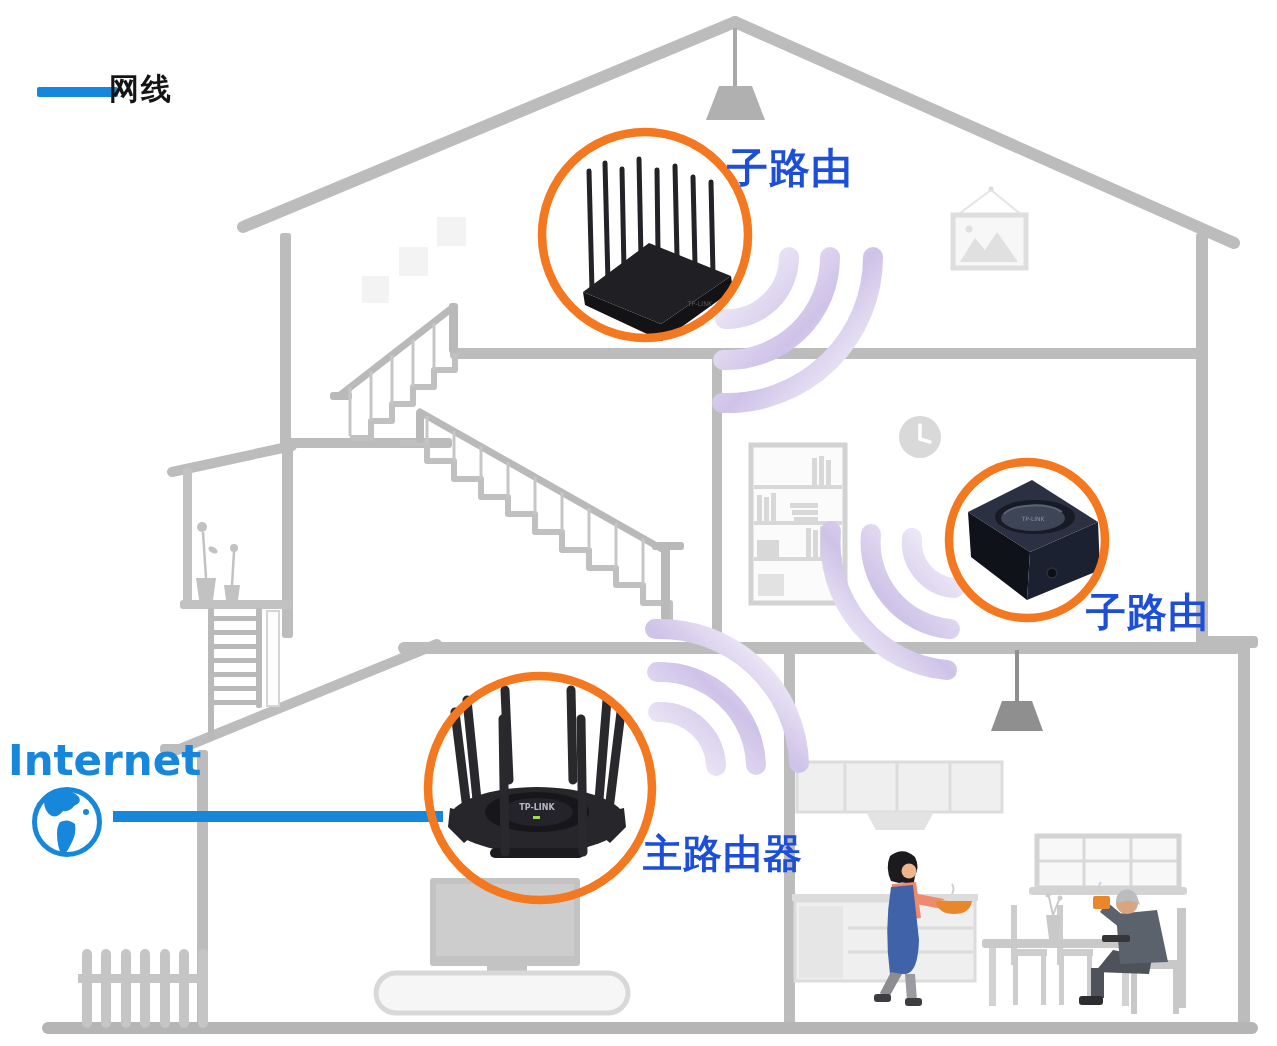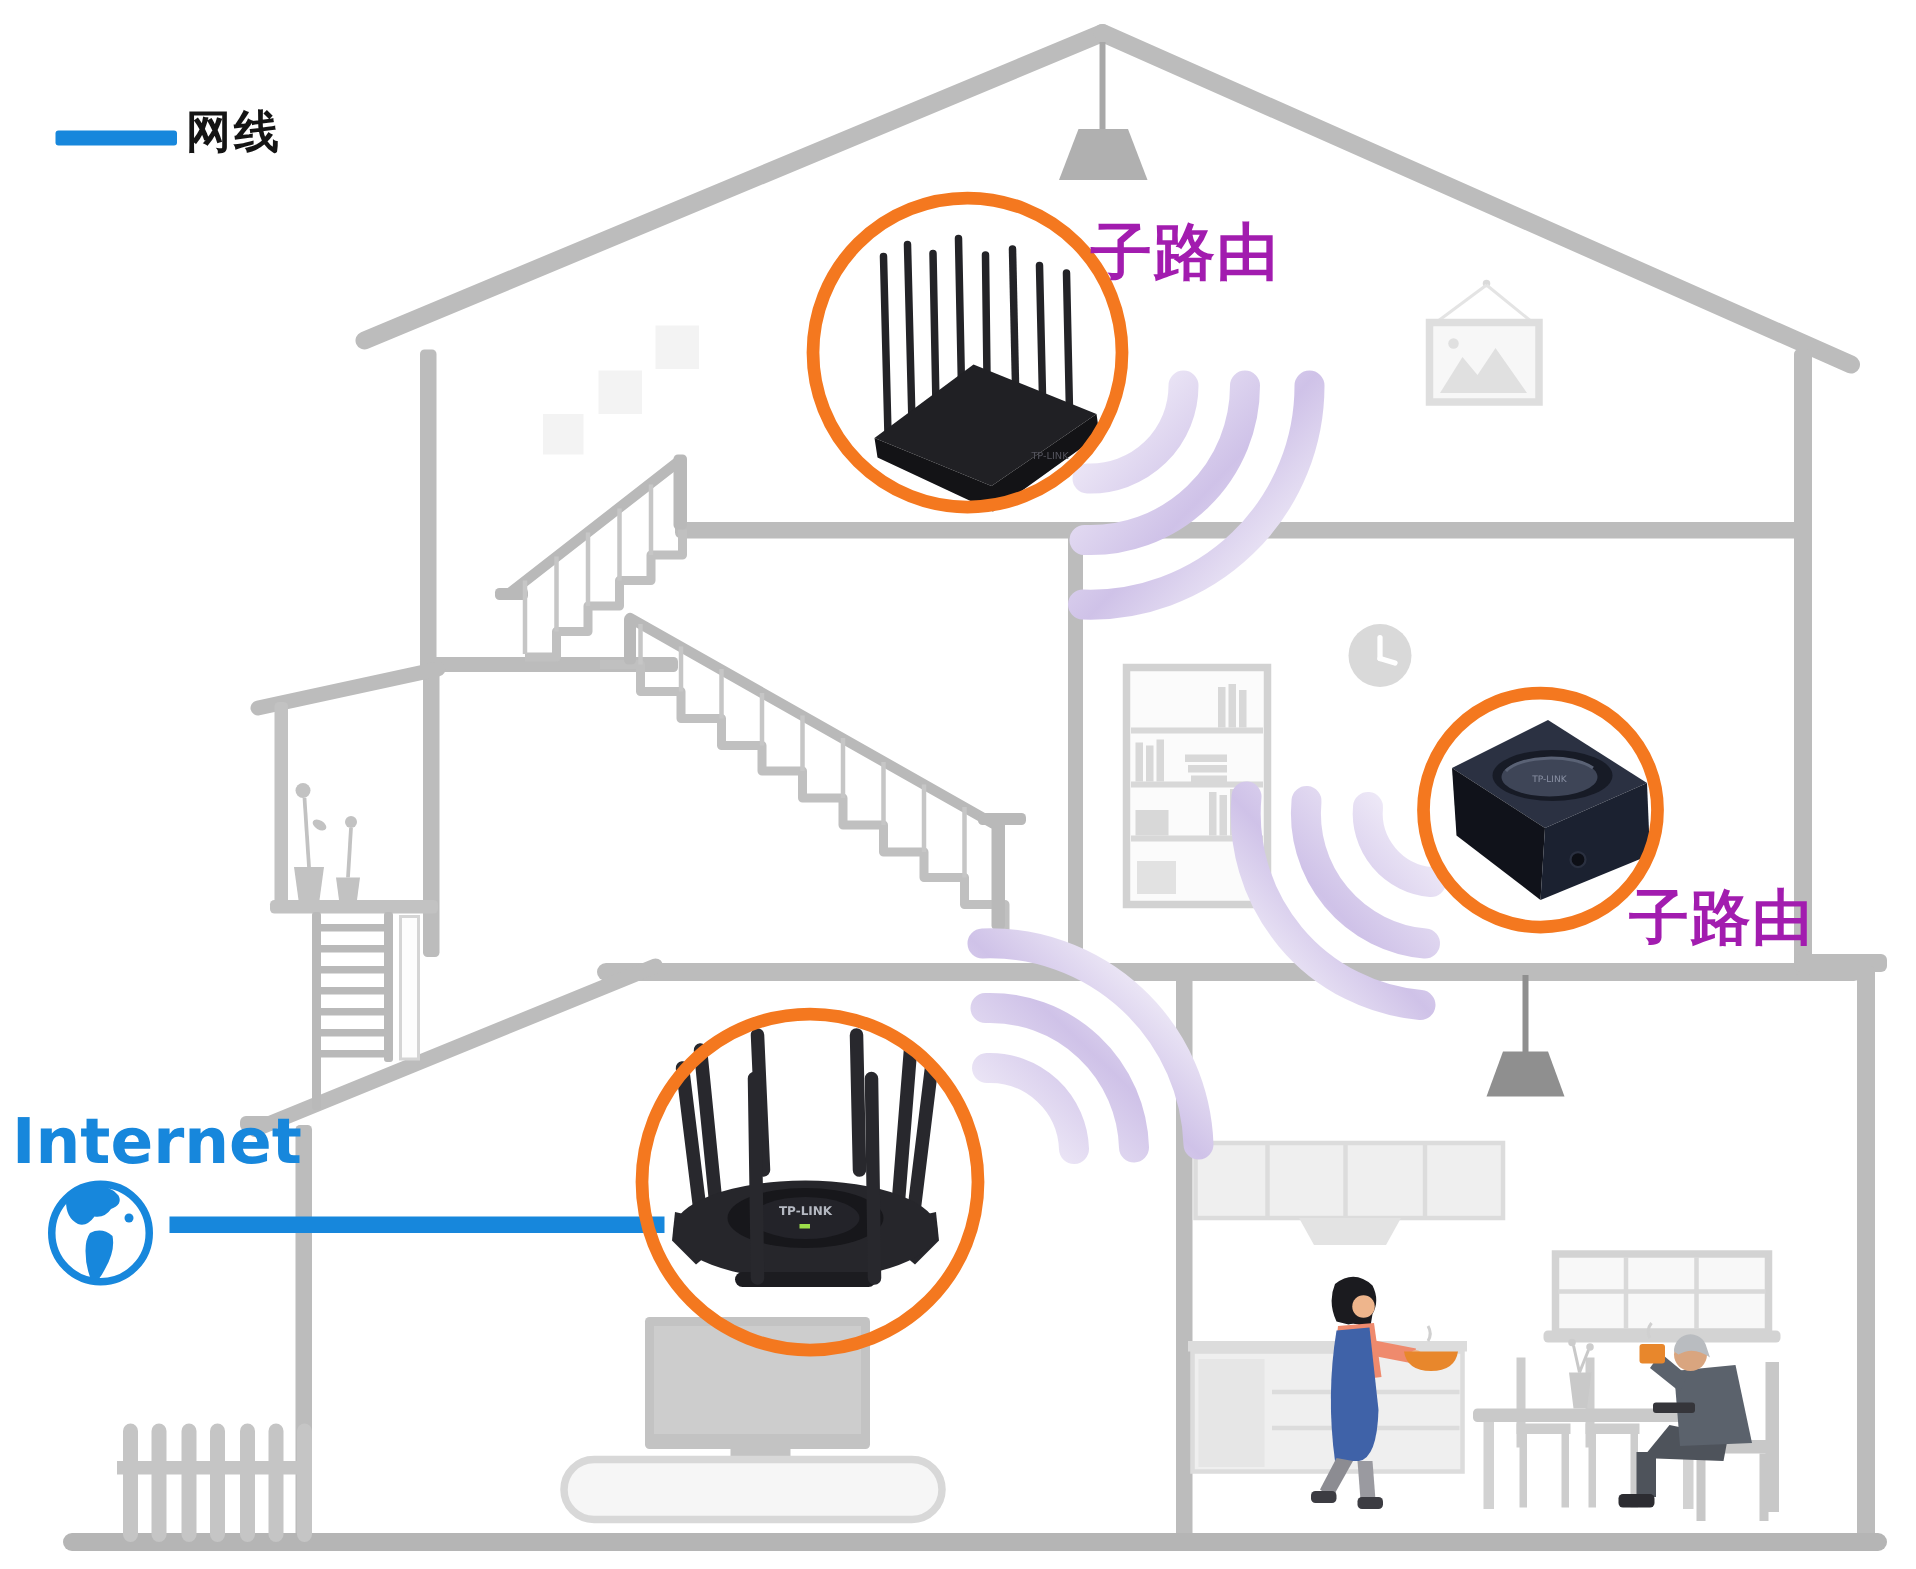--- a/index.html
+++ b/index.html
@@ -1,22 +1,22 @@
 <!DOCTYPE html>
 <html><head>
 <meta charset="utf-8">
 <style>
   html,body{margin:0;padding:0;background:#ffffff;}
   .stage{position:relative;width:1277px;height:1046px;overflow:hidden;background:#fff;
          font-family:"DejaVu Sans","Liberation Sans",sans-serif;}
   .stage svg{position:absolute;left:0;top:0;}
   .label{position:absolute;white-space:nowrap;line-height:1;font-weight:700;}
-  .legend-label{left:124px;top:74px;font-size:30px;color:#141414;letter-spacing:2px;}
+  .legend-label{left:109px;top:74px;font-size:30px;color:#141414;letter-spacing:2px;}
   .internet-label{left:8px;top:740px;font-size:42px;color:#1787DC;}
-  .router-label{color:#a21caf;letter-spacing:1px;}
+  .router-label{color:#1d4ed8;letter-spacing:1px;}
   .attic-label{left:727px;top:148px;font-size:41px;}
   .cube-label{left:1086px;top:592px;font-size:40px;}
   .main-label{left:643px;top:834px;font-size:39px;}
 </style>
 </head>
 <body>
 
 <div class="stage">
 <svg width="1277" height="1046" viewBox="0 0 1277 1046">
   <defs>
@@ -338,13 +338,14 @@
 
   <circle cx="645" cy="235" r="103" fill="none" stroke="#F4781F" stroke-width="8.5"></circle>
   <circle cx="1027" cy="540" r="78" fill="none" stroke="#F4781F" stroke-width="8.5"></circle>
   <circle cx="540" cy="788" r="112" fill="none" stroke="#F4781F" stroke-width="8.5"></circle>
 </svg>
 
   <div class="label legend-label">网线</div>
   <div class="label internet-label">Internet</div>
   <div class="label router-label attic-label">子路由</div>
   <div class="label router-label cube-label">子路由</div>
+  <div class="label router-label main-label">主路由器</div>
 </div>
 
 </body></html>

